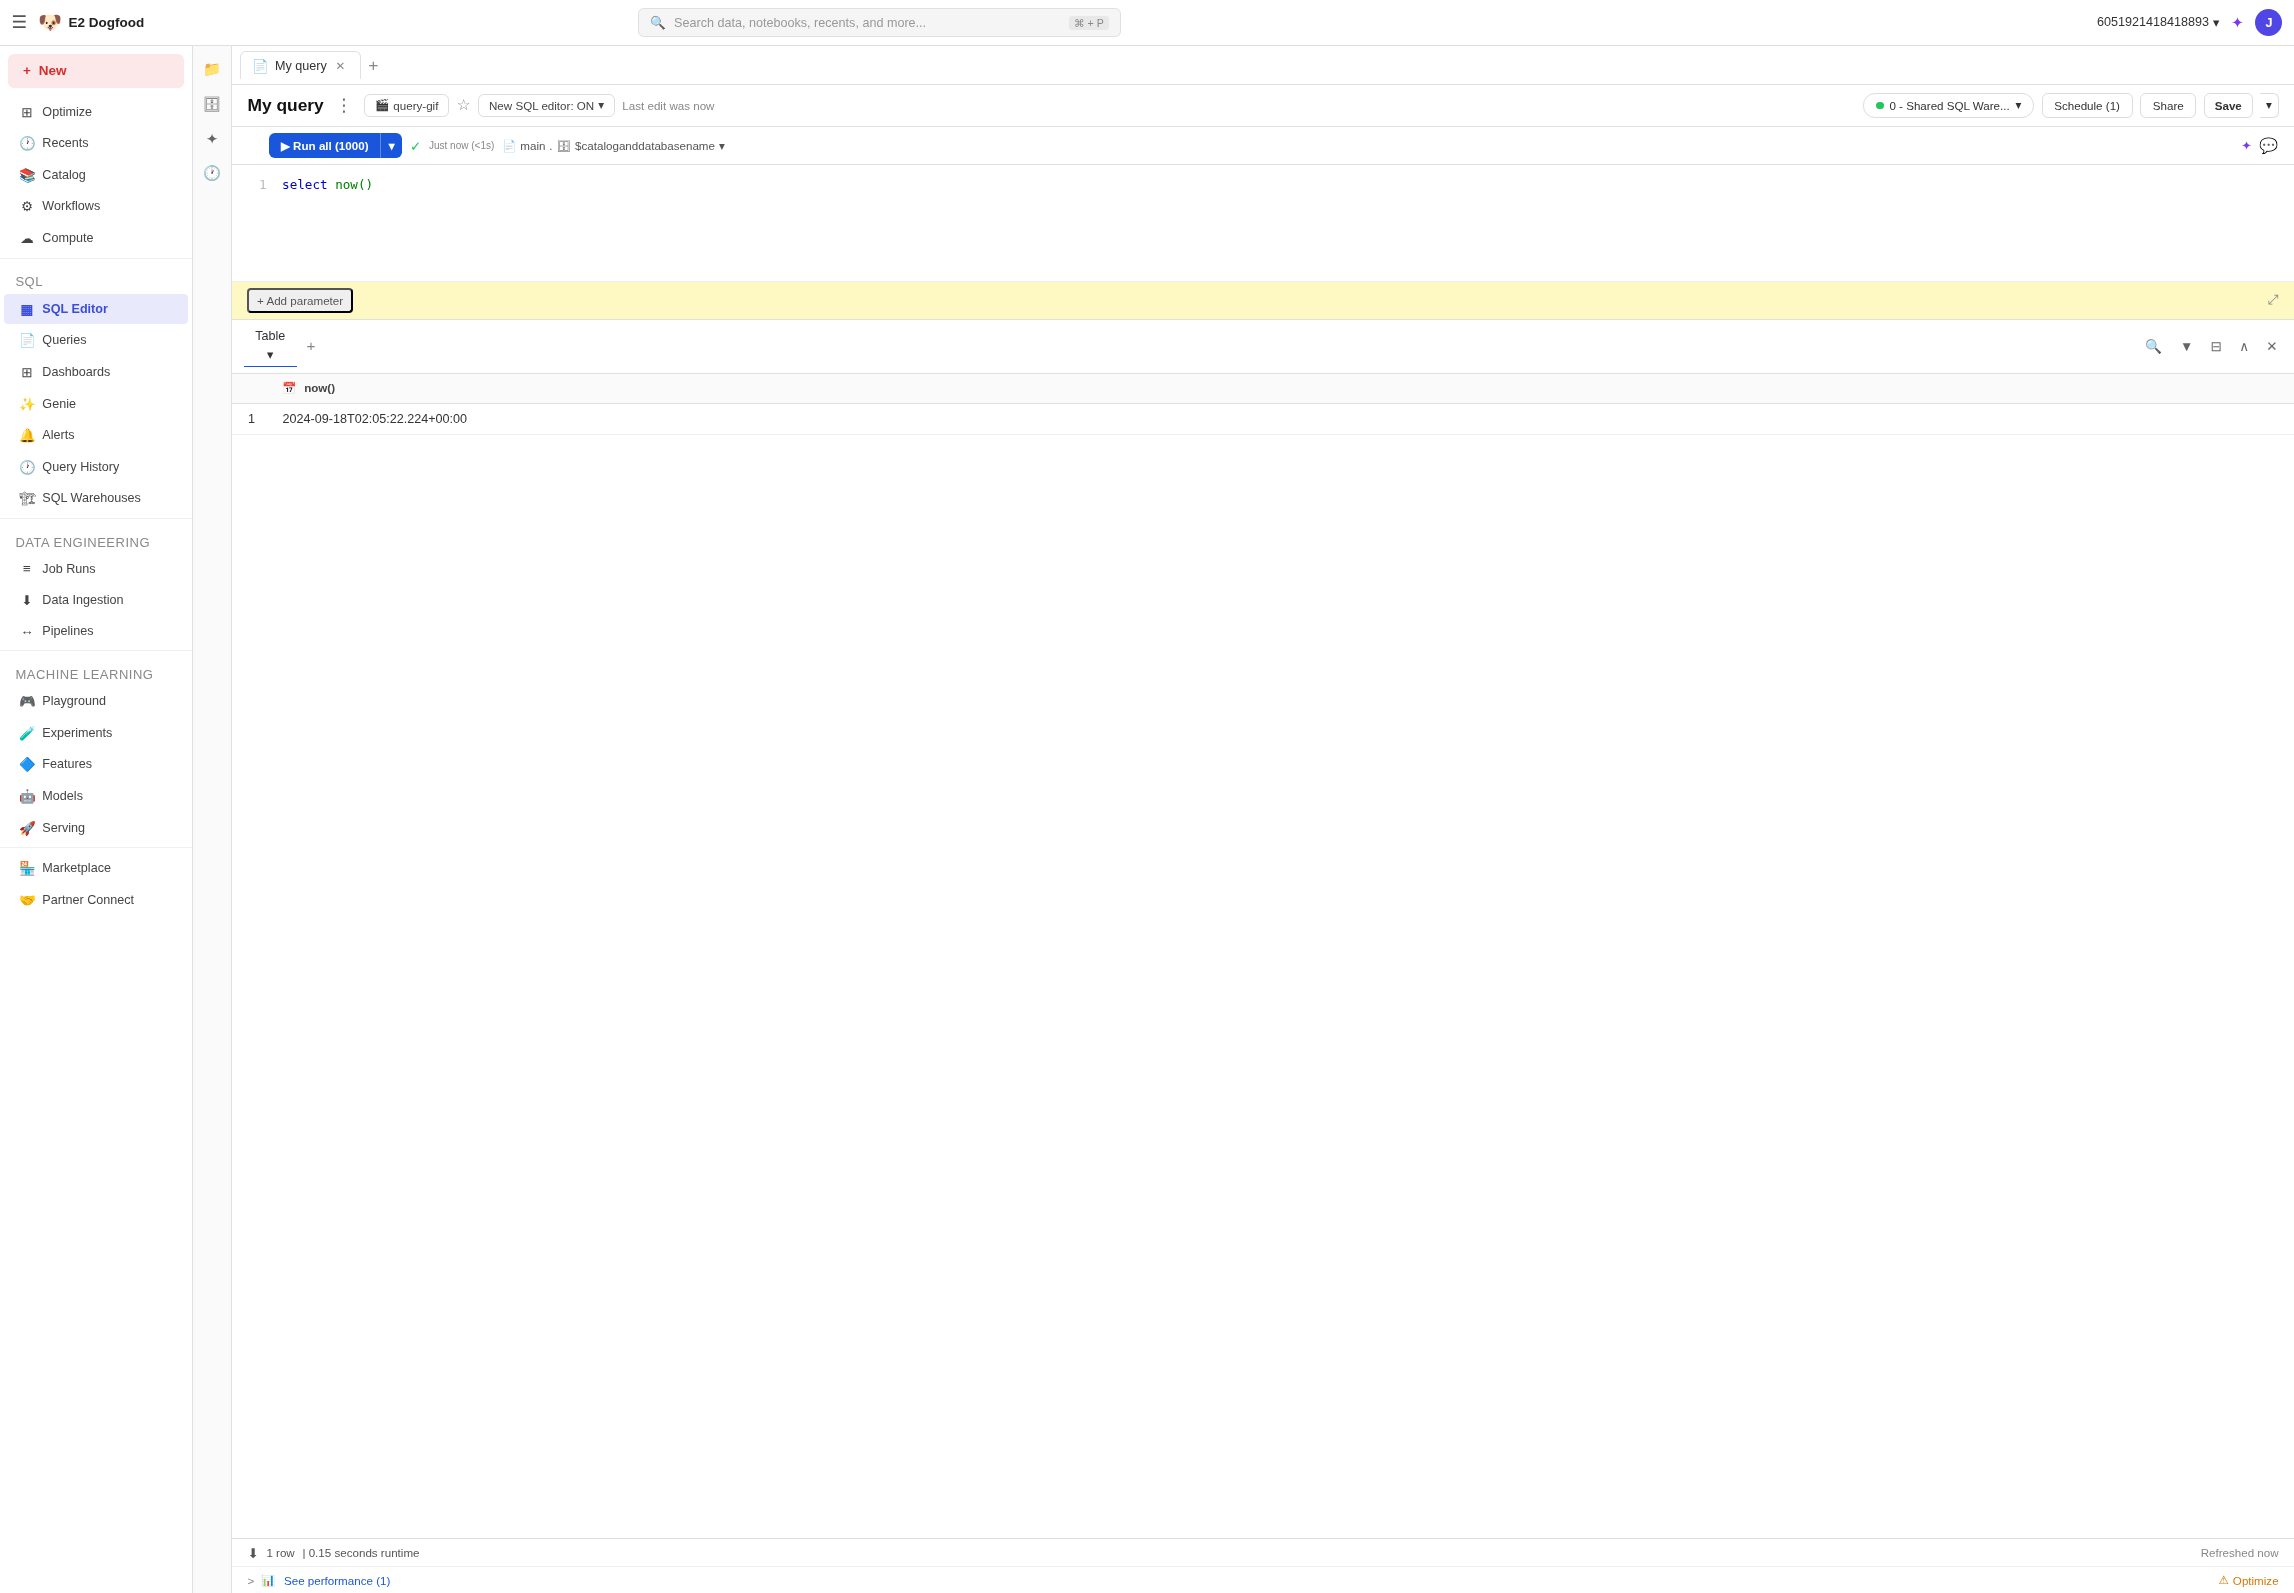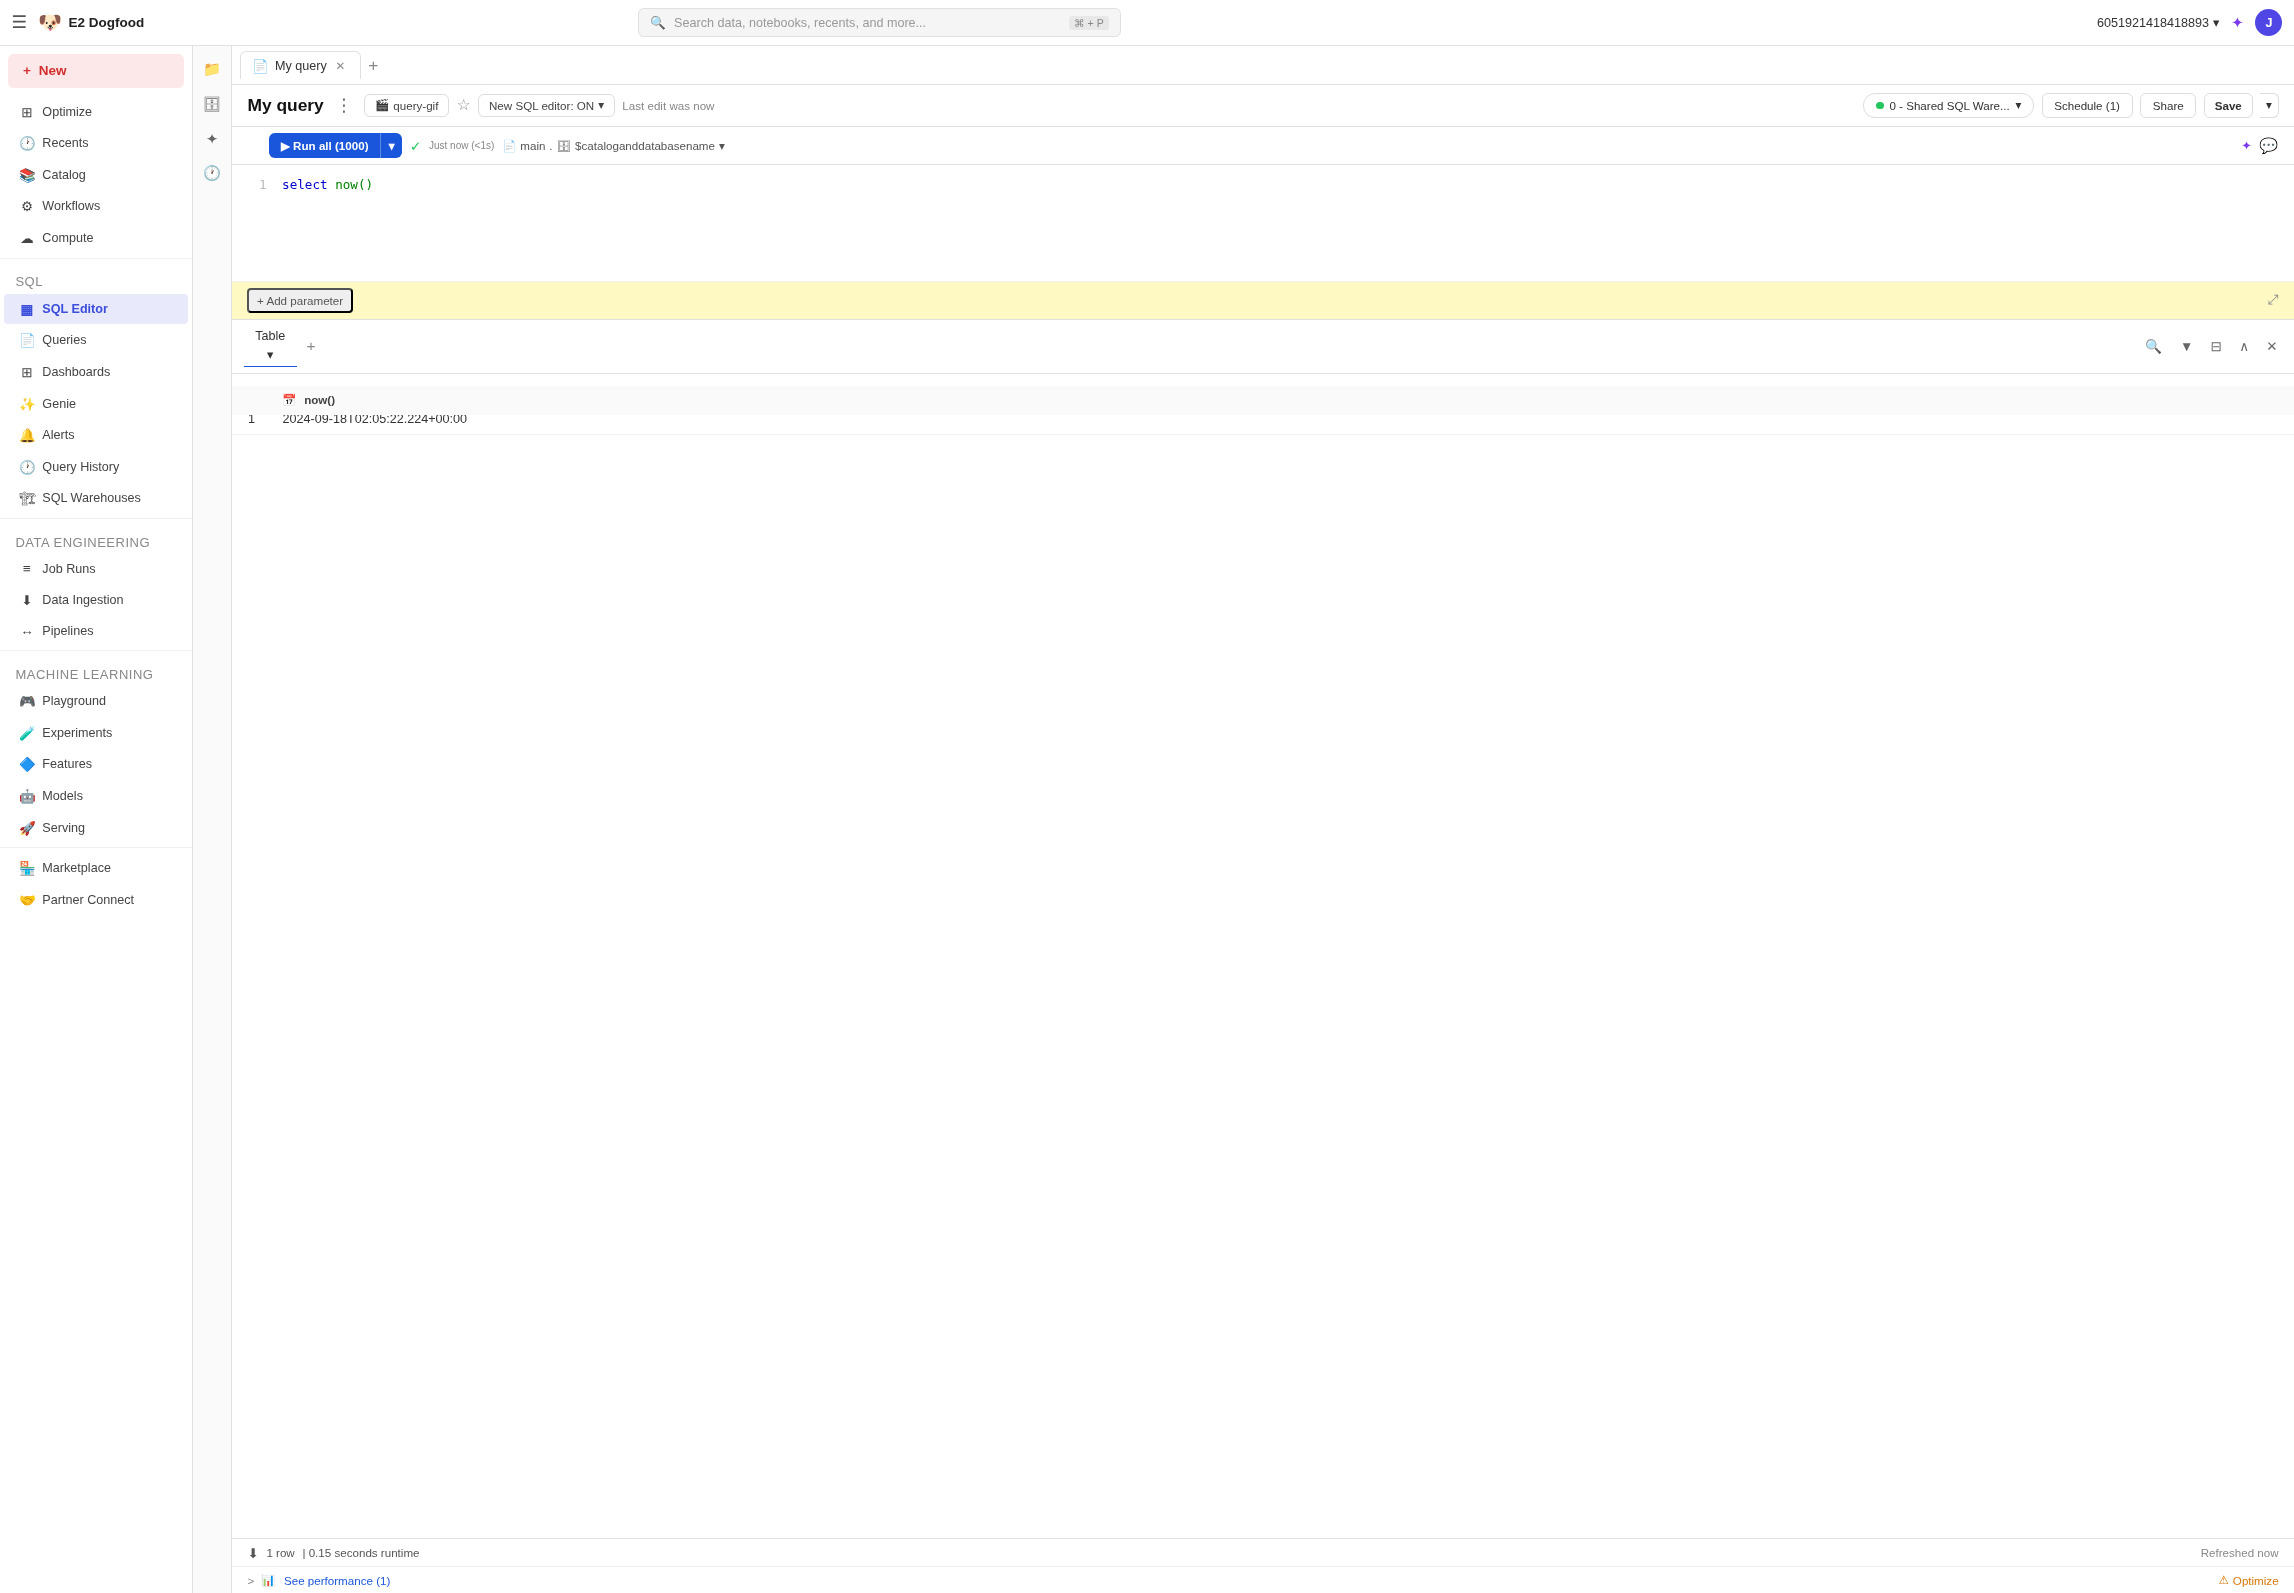--- a/index.html
+++ b/index.html
@@ -8,21 +8,21 @@
     
     .topbar { display: flex; align-items: center; height: 46px; border-bottom: 1px solid #e0e0e0; padding: 0 11.6px; gap: 11.6px; background: #fff; flex-shrink: 0; }
     .topbar-menu-icon { cursor: pointer; font-size: 17.4px; color: #555; }
     .topbar-logo { display: flex; align-items: center; gap: 5.8px; font-weight: 600; font-size: 13.5px; color: #222; }
     .topbar-logo-emoji { font-size: 19.3px; }
     .topbar-search { flex: 1; display: flex; align-items: center; background: #f5f5f5; border: 1px solid #e0e0e0; border-radius: 5.8px; padding: 5.8px 11.6px; gap: 7.7px; max-width: 483px; margin: 0 auto; cursor: text; }
     .topbar-search-icon { color: #888; }
     .topbar-search-text { color: #999; font-size: 12.6px; flex: 1; }
     .topbar-search-shortcut { font-size: 10.6px; color: #888; background: #e8e8e8; border-radius: 2.9px; padding: 1px 4.8px; }
     .topbar-right { display: flex; align-items: center; gap: 11.6px; margin-left: auto; }
-    .topbar-account { display: flex; align-items: center; gap: 3.9px; font-size: 12.6px; color: #333; cursor: pointer; }
+    .topbar-account { display: flex; gap: 3.9px; font-size: 12.6px; color: #333; cursor: pointer; }
     .topbar-sparkle { color: #7c3aed; font-size: 15.4px; cursor: pointer; }
     .topbar-avatar { width: 27px; height: 27px; border-radius: 50%; background: #4f46e5; color: #fff; display: flex; align-items: center; justify-content: center; font-size: 12.6px; font-weight: 600; }
 
     
     .main-layout { display: flex; flex: 1; overflow: hidden; }
 
     
     .sidebar { width: 193px; border-right: 1px solid #e0e0e0; display: flex; flex-direction: column; overflow-y: auto; background: #fff; flex-shrink: 0; }
     .sidebar-new-btn { display: flex; align-items: center; gap: 7.7px; padding: 9.7px 15.4px; margin: 7.7px; border-radius: 5.8px; background: #fce8e8; color: #d32f2f; font-weight: 600; cursor: pointer; font-size: 13.5px; }
     .sidebar-section-label { font-size: 13px; color: #888; font-weight: 400; padding: 11.6px 15.4px 3.9px; text-transform: uppercase; letter-spacing: 0.5px; }
@@ -94,21 +94,21 @@
     
     .results-toolbar { display: flex; align-items: center; padding: 5.8px 11.6px; gap: 3.9px; border-bottom: 1px solid #e0e0e0; background: #fff; flex-shrink: 0; }
     .results-tab { display: flex; align-items: center; gap: 3.9px; padding: 3.9px 11.6px; cursor: pointer; font-size: 12.6px; color: #333; border-bottom: 1.9px solid #1a56db; font-weight: 500; flex-direction: column; }
     .results-tab-add { color: #888; cursor: pointer; font-size: 15.4px; padding: 1.9px 5.8px; }
     .results-actions { margin-left: auto; display: flex; align-items: center; gap: 7.7px; color: #666; }
     .results-action-icon { cursor: pointer; font-size: 13.5px; padding: 2.9px 4.8px; border-radius: 3.9px; }
 
     
     .results-table-wrap { flex: 1; overflow: auto; }
     .results-table { width: 100%; border-collapse: collapse; font-size: 12.6px; }
-    .results-table th { background: #fafafa; border-bottom: 1px solid #e0e0e0; padding: 7.7px 11.6px; text-align: left; font-weight: 600; color: #444; font-size: 11.6px; position: sticky; top: 12px; }
+    .results-table th { background: #fafafa; border-bottom: 1px solid #e0e0e0; padding: 7.7px 11.6px; text-align: left; font-weight: 600; color: #444; font-size: 11.6px; position: sticky; top: 0; }
     .results-table td { padding: 7.7px 11.6px; border-bottom: 1px solid #f0f0f0; color: #333; }
     .col-num { color: #999; width: 39px; text-align: center; }
     .th-icon { margin-right: 3.9px; color: #888; }
 
     
     .results-footer { display: flex; align-items: center; justify-content: space-between; padding: 5.8px 15.4px; border-top: 1px solid #e0e0e0; background: #fff; flex-shrink: 0; font-size: 11.6px; color: #555; }
     .results-footer-left { display: flex; align-items: center; gap: 7.7px; }
     .download-icon { cursor: pointer; color: #555; font-size: 13.5px; }
     .results-footer-right { color: #888; }
 

